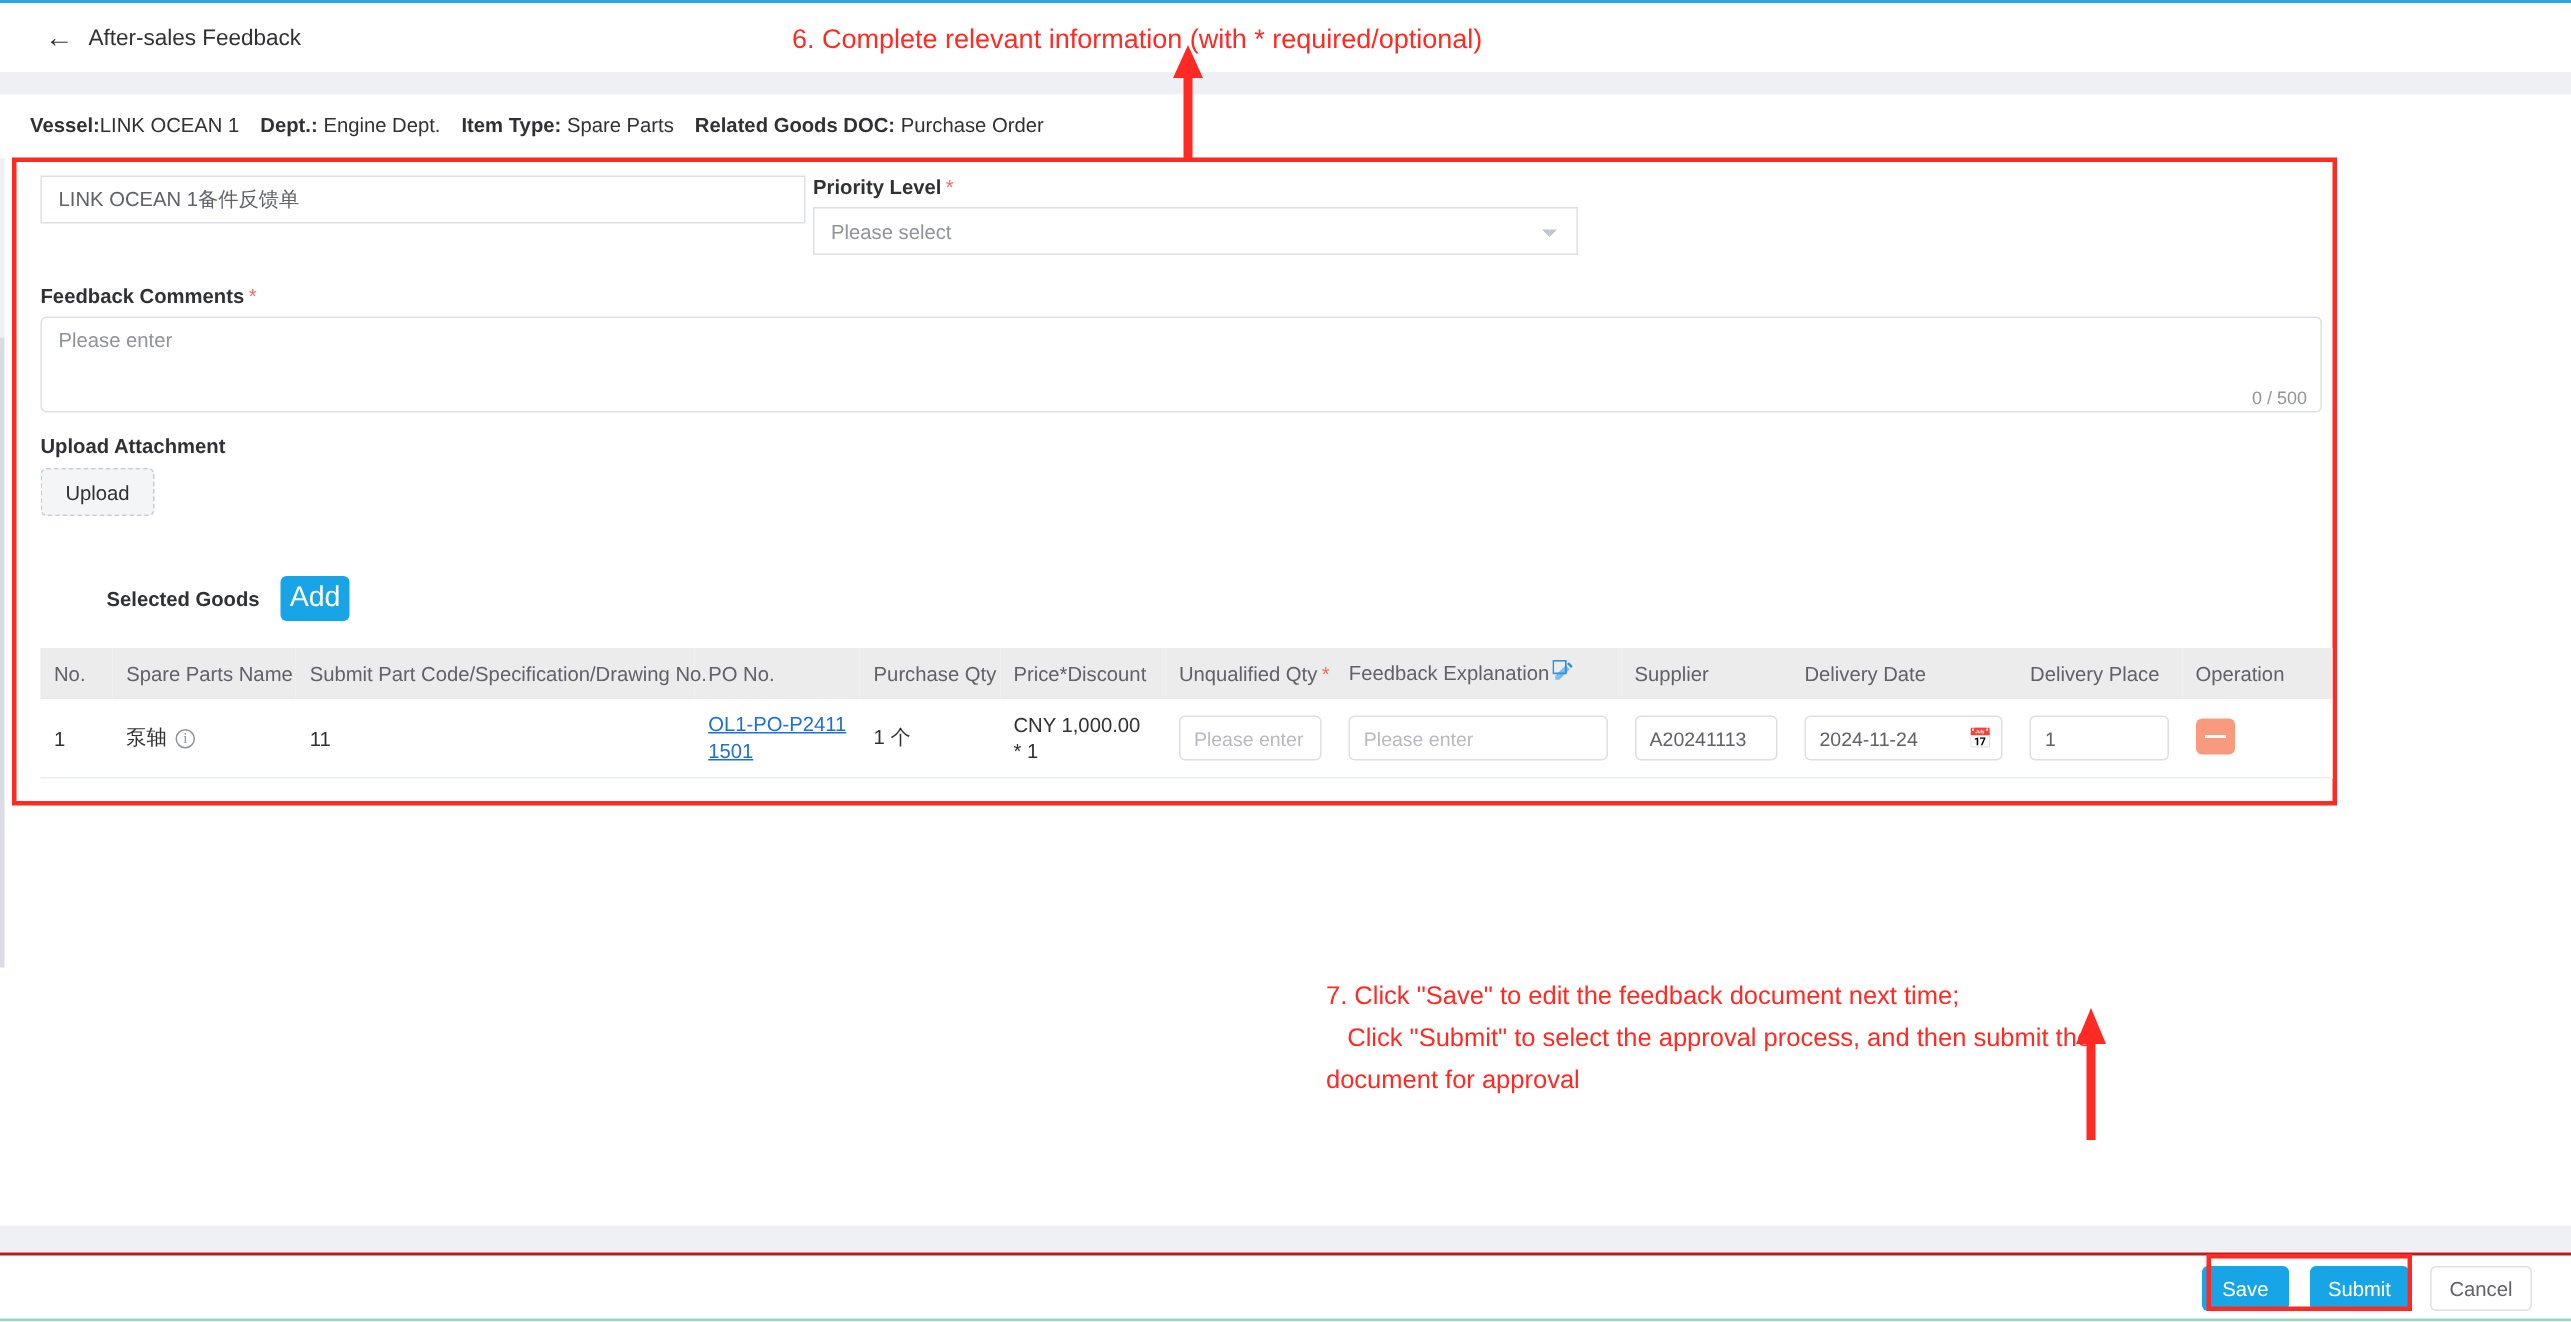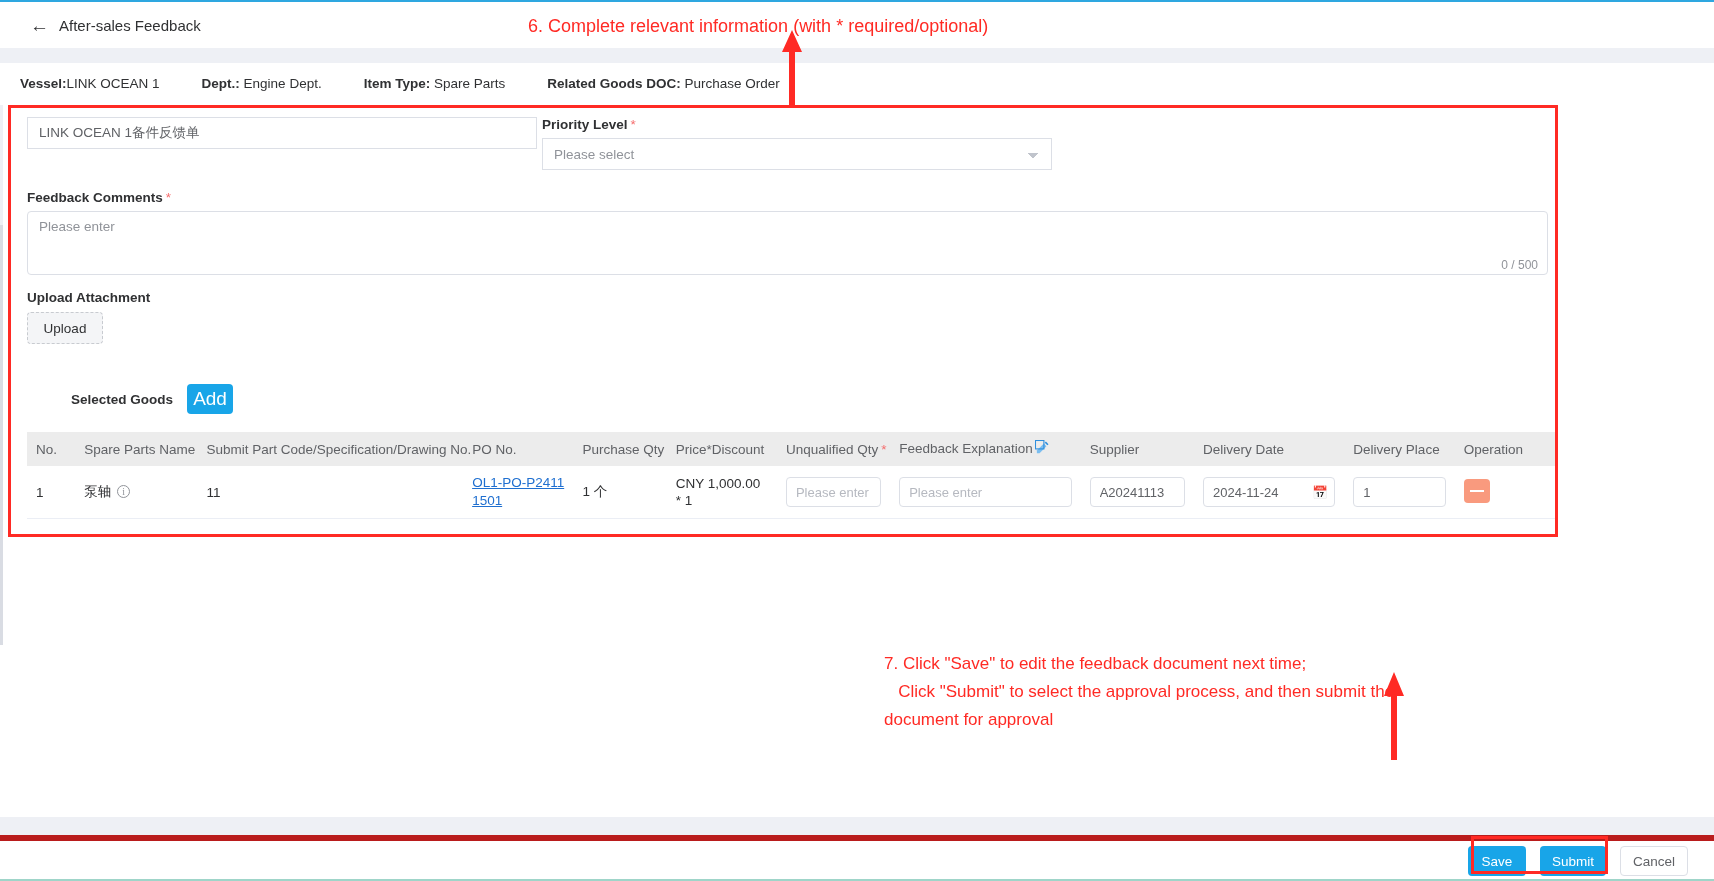--- a/index.html
+++ b/index.html
@@ -64,21 +64,21 @@
   
   .meta-bar {
     position: absolute;
     top: 63px; left: 0;
     width: 1714px;
     height: 42px;
     background: #ffffff;
     display: flex;
     align-items: center;
     padding-left: 20px;
-    gap: 42px;
+    gap: 14px;
     border-bottom: 1px solid #ffffff;
   }
   .meta-item { font-size: 13.5px; color: #303133; white-space: nowrap; }
   .meta-item b { font-weight: bold; }
   .meta-item span.val { color: #303133; }
 
   
   .form-highlight {
     position: absolute;
     top: 105px;
@@ -318,21 +318,21 @@
     width: 1714px;
     height: 18px;
     background: #eef0f5;
   }
   .footer-bar {
     position: absolute;
     left: 0; bottom: 0;
     width: 1714px;
     height: 46px;
     background: #ffffff;
-    border-top: 6px solid #b91c1c;
+    border-top: 2px solid #b91c1c;
     display: flex;
     align-items: center;
     justify-content: flex-end;
     padding-right: 26px;
     gap: 14px;
   }
   .btn-primary {
     min-width: 58px;
     height: 30px;
     background: #18a5e8;

